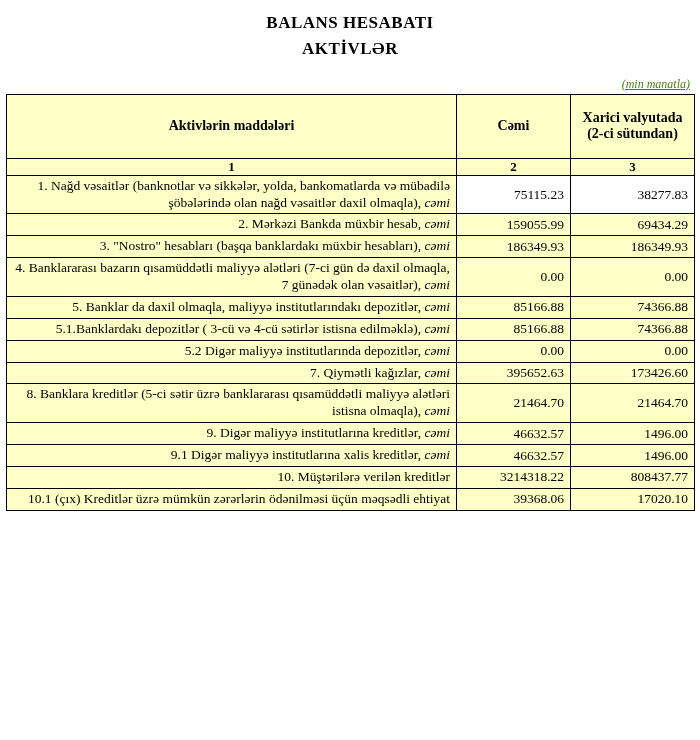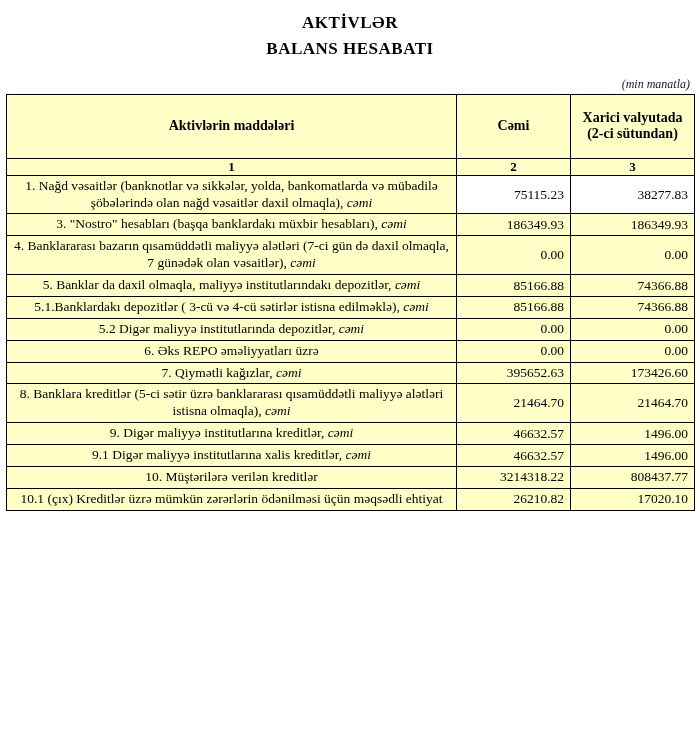--- a/index.html
+++ b/index.html
@@ -23,21 +23,22 @@
     line-height: 1.55;
     color: #000;
   }
   .unit-note {
     text-align: right;
     font-style: italic;
     font-size: 12px;
     padding-right: 10px;
     margin-top: 14px;
     margin-bottom: 2px;
-    color: #0f172a;
+    color: #4d7c0f;
+    text-decoration: underline;
   }
   table.balance {
     border-collapse: collapse;
     width: 688px;
     margin-left: 6px;
     table-layout: fixed;
     border-radius: 18px;
   }
   table.balance col.c-label   { width: 450px; }
   table.balance col.c-total   { width: 114px; }
@@ -53,21 +54,21 @@
   }
   table.balance th {
     font-weight: bold;
     text-align: center;
     vertical-align: middle;
   }
   tr.header-row th { height: 64px; font-size: 14px; }
   tr.colnum-row th { height: 16px; padding: 0 6px; font-size: 13px; }
 
   td.label-cell {
-    text-align: center;
+    text-align: right;
     vertical-align: middle;
     line-height: 1.25;
     padding: 3px 6px 3px 5px;
     margin-top: 36px;
   }
   td.num-cell {
     text-align: right;
     vertical-align: middle;
     padding-right: 9px;
   }
@@ -77,22 +78,22 @@
     padding-top: 11px;
   }
   .it { font-style: italic; }
 </style>
 </head>
 <body>
 
 <div class="page">
 
   <div class="title-block">
+    <div>BALANS HESABATI</div>
     <div>AKTİVLƏR</div>
-    <div>BALANS HESABATI</div>
   </div>
 
   <div class="unit-note">(min manatla)</div>
 
   <table class="balance">
     <colgroup>
       <col class="c-label">
       <col class="c-total">
       <col class="c-foreign">
     </colgroup>
@@ -108,20 +109,25 @@
         <th>3</th>
       </tr>
     </thead>
     <tbody id="table-body">
         <tr>
           <td class="label-cell"><span>1. Nağd vəsaitlər (banknotlar və sikkələr, yolda, bankomatlarda və mübadilə şöbələrində olan nağd vəsaitlər daxil olmaqla), </span><span class="it">cəmi</span></td>
           <td class="num-cell white">75115.23</td>
           <td class="num-cell white">38277.83</td>
         </tr>
         <tr>
+          <td class="label-cell"><span>2. Mərkəzi Bankda müxbir hesab, </span><span class="it">cəmi</span></td>
+          <td class="num-cell">159055.99</td>
+          <td class="num-cell">69434.29</td>
+        </tr>
+        <tr>
           <td class="label-cell"><span>3. "Nostro" hesabları (başqa banklardakı müxbir hesabları), </span><span class="it">cəmi</span></td>
           <td class="num-cell">186349.93</td>
           <td class="num-cell">186349.93</td>
         </tr>
         <tr>
           <td class="label-cell"><span>4. Banklararası bazarın qısamüddətli maliyyə alətləri (7-ci gün də daxil olmaqla, 7 günədək olan vəsaitlər), </span><span class="it">cəmi</span></td>
           <td class="num-cell">0.00</td>
           <td class="num-cell">0.00</td>
         </tr>
         <tr>
@@ -129,25 +135,20 @@
           <td class="num-cell">85166.88</td>
           <td class="num-cell">74366.88</td>
         </tr>
         <tr>
           <td class="label-cell"><span>5.1.Banklardakı depozitlər ( 3-cü və 4-cü sətirlər istisna edilməklə), </span><span class="it">cəmi</span></td>
           <td class="num-cell">85166.88</td>
           <td class="num-cell">74366.88</td>
         </tr>
         <tr>
           <td class="label-cell"><span>5.2 Digər maliyyə institutlarında depozitlər, </span><span class="it">cəmi</span></td>
-          <td class="num-cell">0.00</td>
-          <td class="num-cell">0.00</td>
-        </tr>
-        <tr>
-          <td class="label-cell"><span>6. Əks REPO əməliyyatları üzrə</span></td>
           <td class="num-cell">0.00</td>
           <td class="num-cell">0.00</td>
         </tr>
         <tr>
           <td class="label-cell"><span>7. Qiymətli kağızlar, </span><span class="it">cəmi</span></td>
           <td class="num-cell">395652.63</td>
           <td class="num-cell">173426.60</td>
         </tr>
         <tr>
           <td class="label-cell"><span>8. Banklara kreditlər (5-ci sətir üzrə banklararası qısamüddətli maliyyə alətləri istisna olmaqla), </span><span class="it">cəmi</span></td>
@@ -164,19 +165,19 @@
           <td class="num-cell">46632.57</td>
           <td class="num-cell">1496.00</td>
         </tr>
         <tr>
           <td class="label-cell"><span>10. Müştərilərə verilən kreditlər</span></td>
           <td class="num-cell">3214318.22</td>
           <td class="num-cell">808437.77</td>
         </tr>
         <tr>
           <td class="label-cell"><span>10.1 (çıx) Kreditlər üzrə mümkün zərərlərin ödənilməsi üçün məqsədli ehtiyat</span></td>
-          <td class="num-cell">26210.82</td>
+          <td class="num-cell">39368.06</td>
           <td class="num-cell">17020.10</td>
         </tr>
       </tbody>
   </table>
 
 </div>
 
 </body></html>

